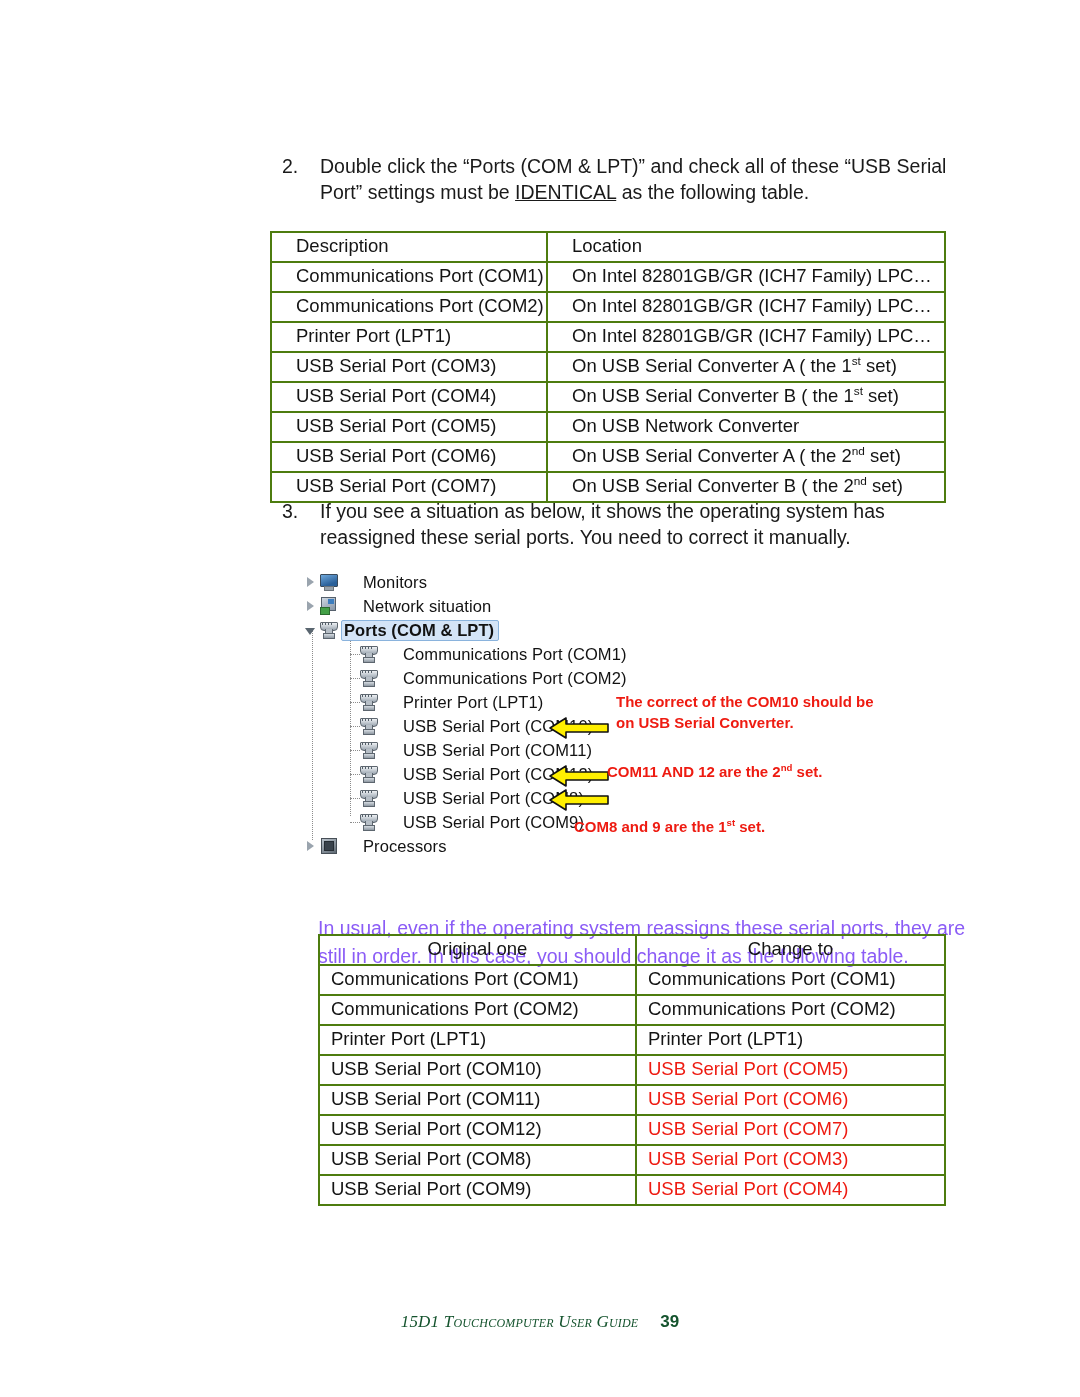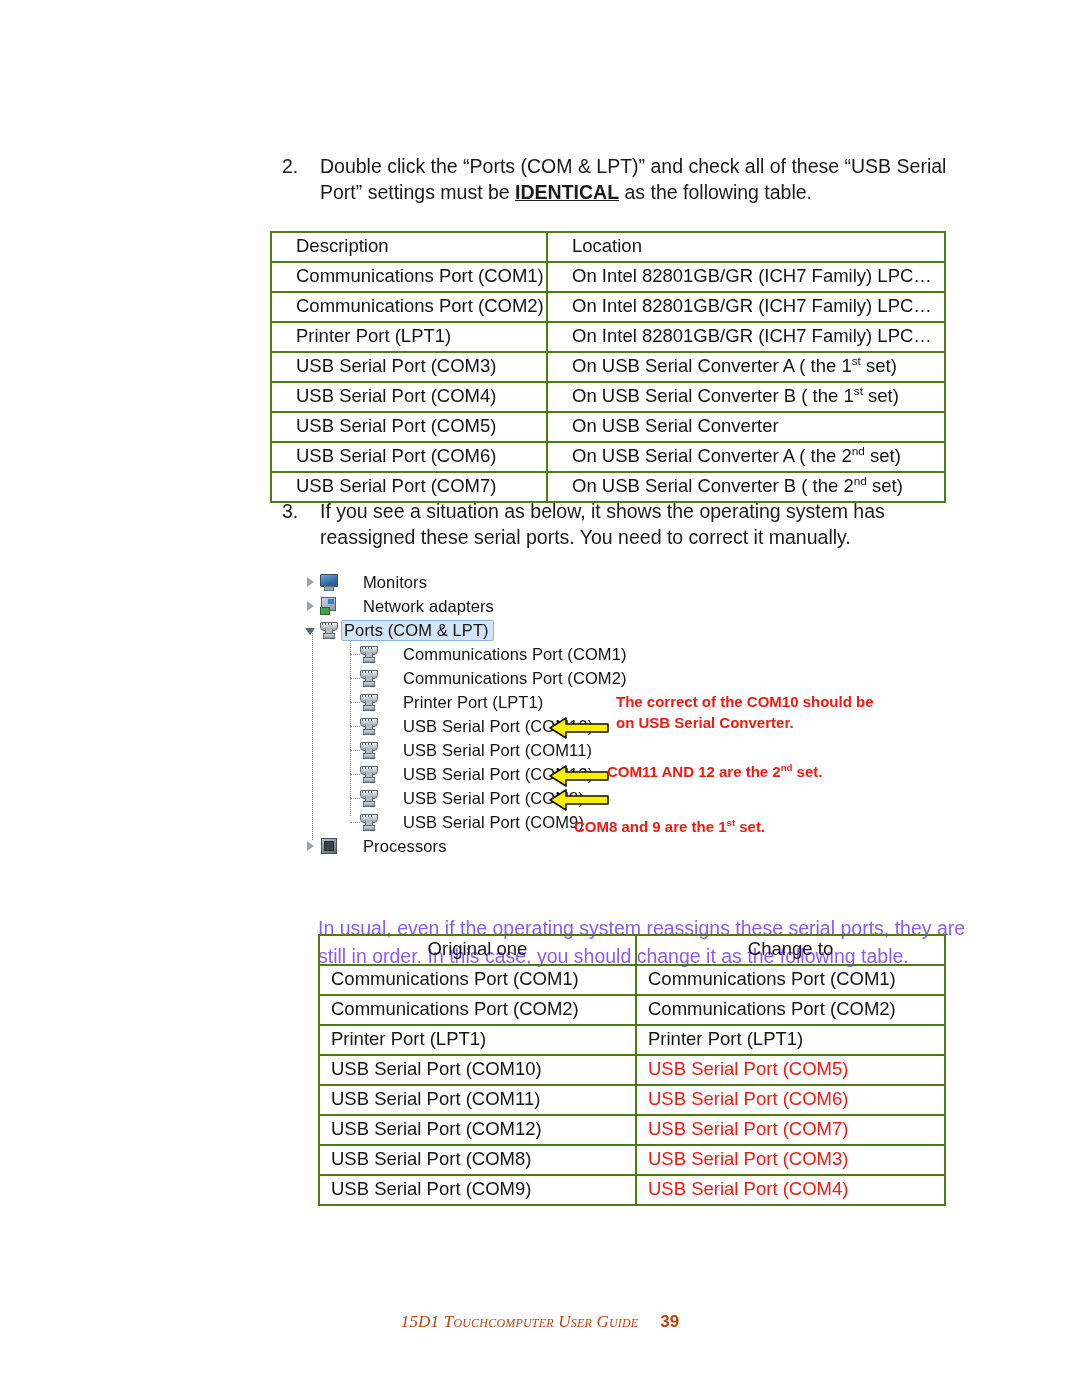--- a/index.html
+++ b/index.html
@@ -28,21 +28,21 @@
     width: 38px;
     flex: 0 0 38px;
   }
   .step-body {
     flex: 1;
   }
   .step-2 { left: 282px; top: 153px; width: 672px; }
   .step-3 { left: 282px; top: 498px; width: 672px; }
 
   .u-bold-underline {
-    font-weight: bold;
+    font-weight: normal;
     text-decoration: underline;
   }
 
   
   .para {
     position: absolute;
     font-size: 19.5px;
     line-height: 28px;
     color: #8b5cf6;
   }
@@ -254,21 +254,21 @@
 
   
   #footer {
     position: absolute;
     left: 0; right: 0;
     top: 1312px;
     text-align: center;
     font-family: "Liberation Serif", serif;
     font-style: italic;
     font-size: 17px;
-    color: #c2410c;
+    color: #14532d;
   }
   #footer .ttl { font-variant: small-caps; letter-spacing: .2px; }
   #footer .pg {
     font-style: normal;
     font-weight: bold;
     font-family: "Liberation Sans", sans-serif;
     font-size: 17px;
     margin-left: 22px;
   }
 </style>
@@ -305,21 +305,21 @@
     <tr>
       <td>USB Serial Port (COM3)</td>
       <td><span>On USB Serial Converter A ( the 1</span><sup>st</sup><span> set)</span></td>
     </tr>
     <tr>
       <td>USB Serial Port (COM4)</td>
       <td><span>On USB Serial Converter B ( the 1</span><sup>st</sup><span> set)</span></td>
     </tr>
     <tr>
       <td>USB Serial Port (COM5)</td>
-      <td>On USB Serial Converter</td>
+      <td>On USB Network Converter</td>
     </tr>
     <tr>
       <td>USB Serial Port (COM6)</td>
       <td><span>On USB Serial Converter A ( the 2</span><sup>nd</sup><span> set)</span></td>
     </tr>
     <tr>
       <td>USB Serial Port (COM7)</td>
       <td><span>On USB Serial Converter B ( the 2</span><sup>nd</sup><span> set)</span></td>
     </tr>
   </tbody>
@@ -344,24 +344,24 @@
     <span class="tree-label">Monitors</span>
   </div>
 
   <div class="tree-row" style="left:0px; top:26px;">
     <span class="expander collapsed"></span>
     <span class="icon-slot ic-nic">
         <span class="card"></span>
         <span class="glint"></span>
         <span class="plug"></span>
       </span>
-    <span class="tree-label">Network adapters</span>
-  </div>
-
-  <div class="tree-row" style="left:0px; top:50px;">
+    <span class="tree-label">Network situation</span>
+  </div>
+
+  <div class="tree-row" style="left:0px; top:50px;font-weight:bold;">
     <span class="expander expanded"></span>
     <span class="icon-slot ic-port">
         <span class="head"></span>
         <span class="pins"></span>
         <span class="neck"></span>
         <span class="tail"></span>
       </span>
     <span class="tree-label sel-box">Ports (COM &amp; LPT)</span>
   </div>
 

